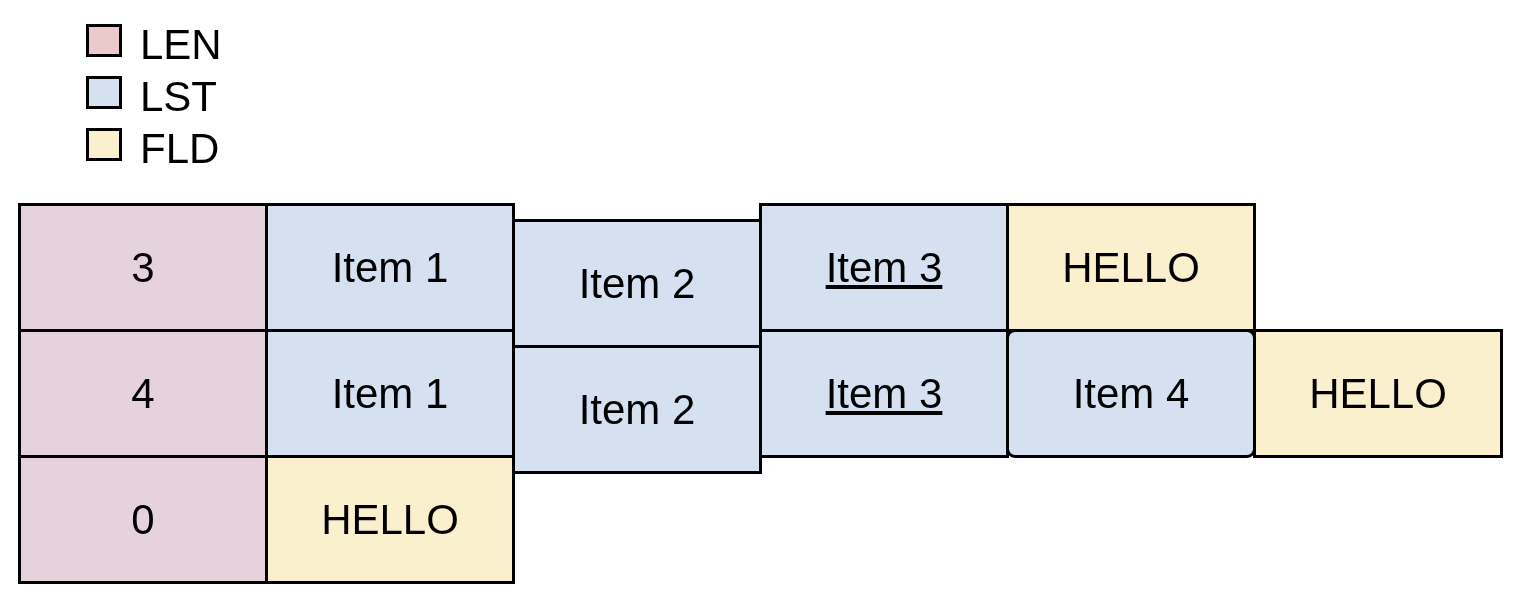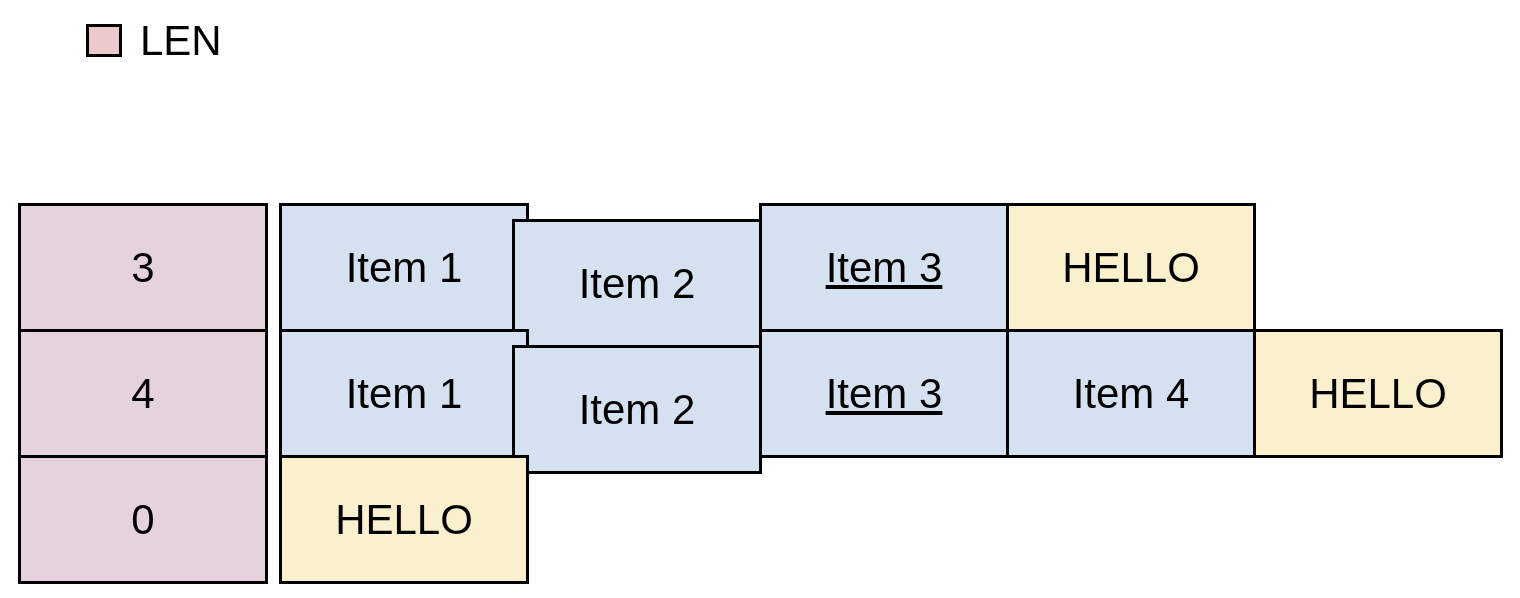--- a/index.html
+++ b/index.html
@@ -18,21 +18,20 @@
   }
 
   
   .legend {
     position: absolute;
     left: 38px;
     top: 24px;
   }
   .legend-row {
     display: flex;
-    align-items: center;
     height: 33px;
     margin-bottom: 19px;
     padding-left: 48px;
   }
   .swatch {
     display: inline-block;
     width: 30px;
     height: 27px;
     border: 3px solid #000000;
     flex: 0 0 auto;
@@ -59,48 +58,56 @@
     border: 3px solid #000000;
     box-sizing: border-box;
     display: flex;
     align-items: center;
     justify-content: center;
     font-size: 42px;
     white-space: nowrap;
   }
 
   
-  .c0 { left: 0; }      .c1 { left: 247px; margin-left: 14px; }  .c2 { left: 494px; margin-top: 16px; }
+  .c0 { left: 0; }      .c1 { left: 247px; }  .c2 { left: 494px; margin-top: 16px; }
   .c3 { left: 741px; text-decoration: underline; }  .c4 { left: 988px; }  .c5 { left: 1235px; }
   .r0 { top: 0; }       .r1 { top: 126px; }   .r2 { top: 252px; }
 </style>
 </head>
 <body>
 
 <div class="canvas">
 
   <div class="legend">
     <div class="legend-row">
       <span class="swatch" style="background-color: rgb(236, 201, 203);"></span>
       <span class="legend-label">LEN</span>
+    </div>
+    <div class="legend-row">
+      <span class="swatch" style="background-color: rgb(213, 225, 240);"></span>
+      <span class="legend-label">LST</span>
+    </div>
+    <div class="legend-row">
+      <span class="swatch" style="background-color: rgb(250, 240, 205);"></span>
+      <span class="legend-label">FLD</span>
     </div>
   </div>
 
   <div class="table">
 
     <div class="cell c0 r0" style="background-color: rgb(229, 210, 221);">3</div>
     <div class="cell c1 r0" style="background-color: rgb(213, 225, 240);">Item 1</div>
     <div class="cell c2 r0" style="background-color: rgb(213, 225, 240);">Item 2</div>
     <div class="cell c3 r0" style="background-color: rgb(213, 225, 240);">Item 3</div>
     <div class="cell c4 r0" style="background-color: rgb(250, 240, 205);">HELLO</div>
 
     <div class="cell c0 r1" style="background-color: rgb(229, 210, 221);">4</div>
     <div class="cell c1 r1" style="background-color: rgb(213, 225, 240);">Item 1</div>
     <div class="cell c2 r1" style="background-color: rgb(213, 225, 240);">Item 2</div>
     <div class="cell c3 r1" style="background-color: rgb(213, 225, 240);">Item 3</div>
-    <div class="cell c4 r1" style="background-color: rgb(213, 225, 240);">Item 4</div>
+    <div class="cell c4 r1" style="background-color: rgb(213, 225, 240); border-radius: 9px;">Item 4</div>
     <div class="cell c5 r1" style="background-color: rgb(250, 240, 205);">HELLO</div>
 
     <div class="cell c0 r2" style="background-color: rgb(229, 210, 221);">0</div>
     <div class="cell c1 r2" style="background-color: rgb(250, 240, 205);">HELLO</div>
 
   </div>
 </div>
 
 </body></html>

